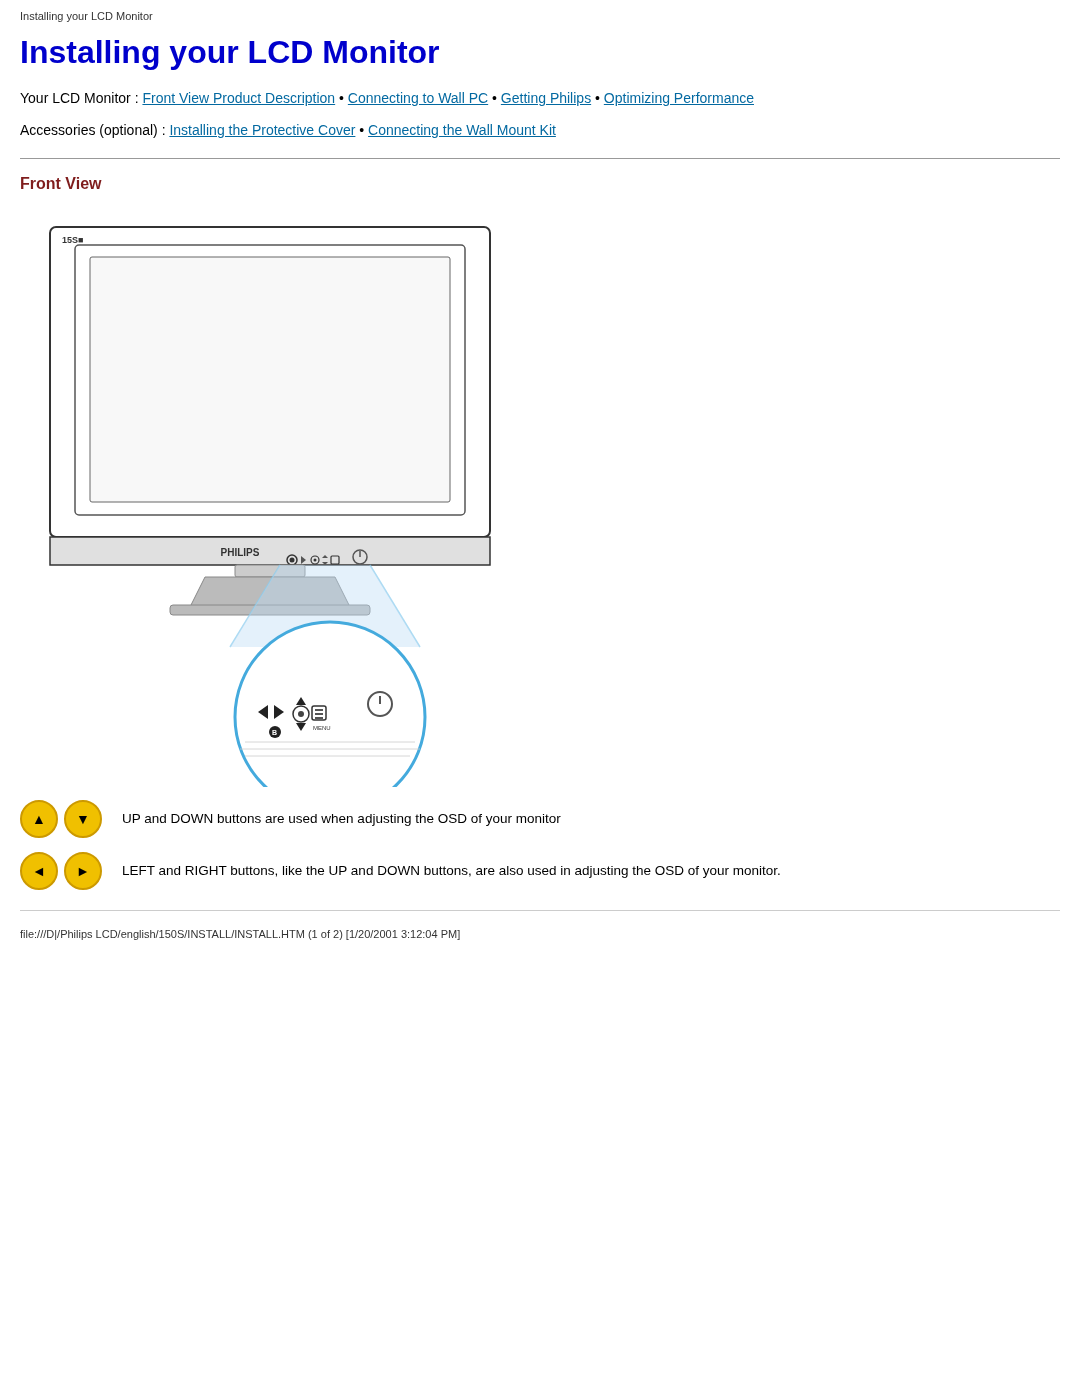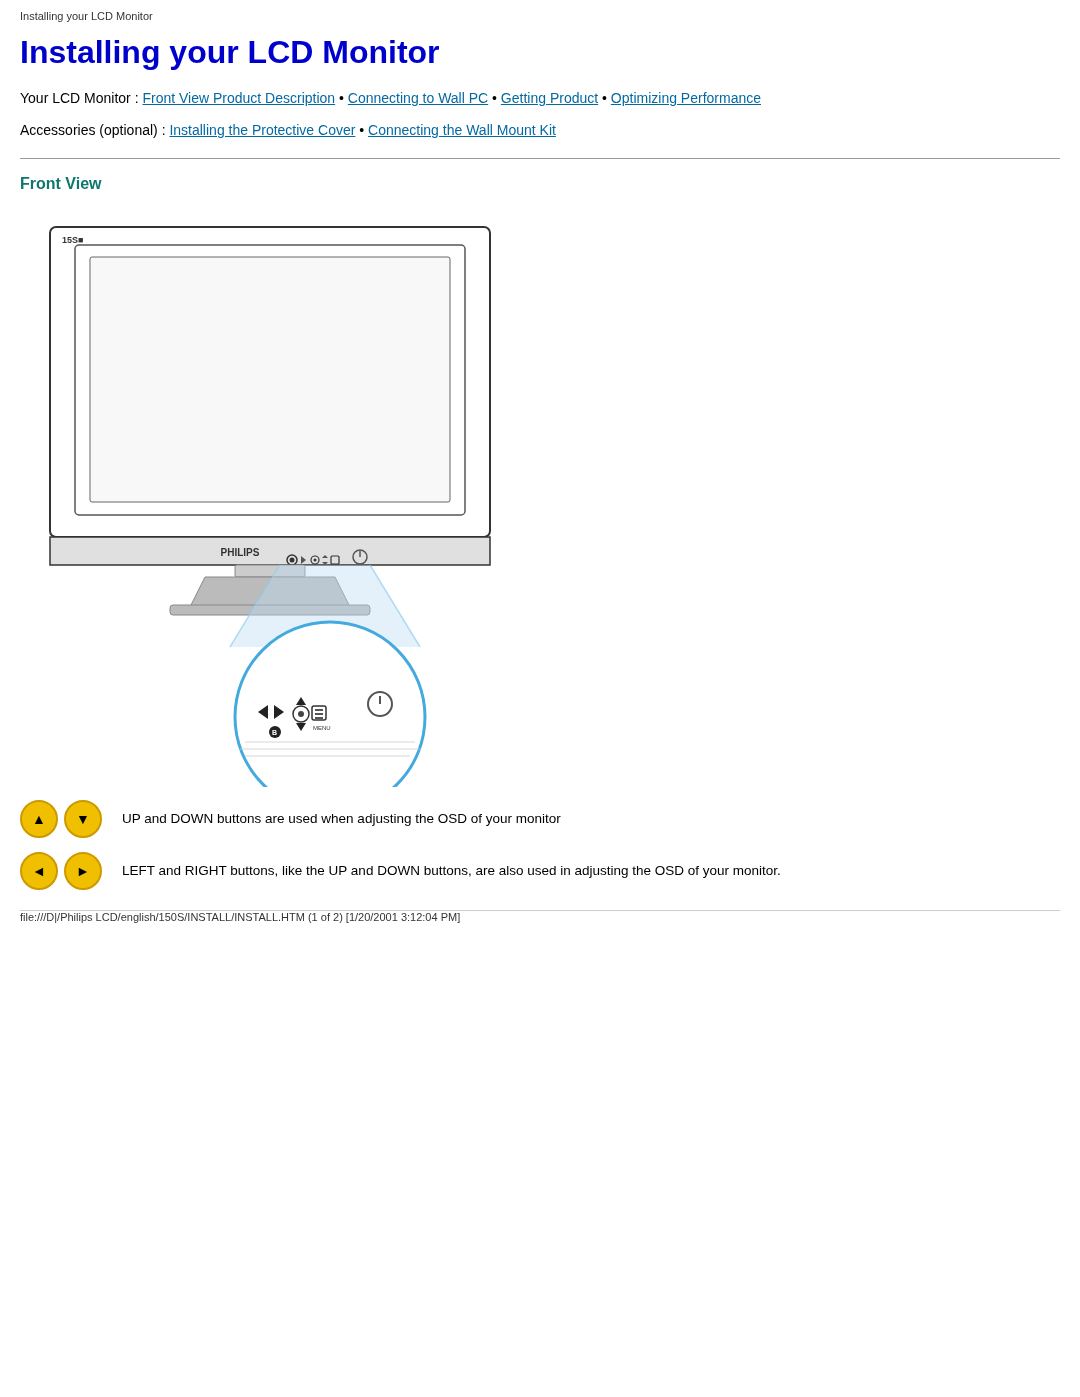--- a/index.html
+++ b/index.html
@@ -35,21 +35,21 @@
       text-decoration: underline;
     }
     hr {
       border: none;
       border-top: 1px solid #999;
       margin: 16px 0;
     }
     h2.section-title {
       font-size: 16px;
       font-weight: bold;
-      color: #0f766e;
+      color: #7f1d1d;
       margin-bottom: 14px;
     }
     
     .monitor-svg-container {
       width: 500px;
     }
     .button-legend {
       margin-top: 10px;
     }
     .legend-row {
@@ -77,41 +77,41 @@
       font-weight: bold;
     }
     .legend-text {
       font-size: 13.5px;
       line-height: 1.5;
     }
     .footer-bar {
       font-size: 11px;
       color: #333;
       border-top: 1px solid #ccc;
-      padding-top: 0;
+      padding-top: 17px;
       margin-top: 20px;
     }
   </style>
 </head>
 <body>
 
 <div class="browser-tab">
   <span>Installing your LCD Monitor</span>
 </div>
 
 <h1 class="page-title">Installing your LCD Monitor</h1>
 
 <div class="nav-section">
   <span class="label">Your LCD Monitor</span>
   <span> : </span>
   <a href="#">Front View Product Description</a>
   <span> • </span>
   <a href="#">Connecting to Wall PC</a>
   <span> • </span>
-  <a href="#">Getting Product</a>
+  <a href="#">Getting Philips</a>
   <span> • </span>
   <a href="#">Optimizing Performance</a>
 </div>
 
 <div class="nav-section">
   <span class="label">Accessories (optional)</span>
   <span> : </span>
   <a href="#">Installing the Protective Cover</a>
   <span> • </span>
   <a href="#">Connecting the Wall Mount Kit</a>

